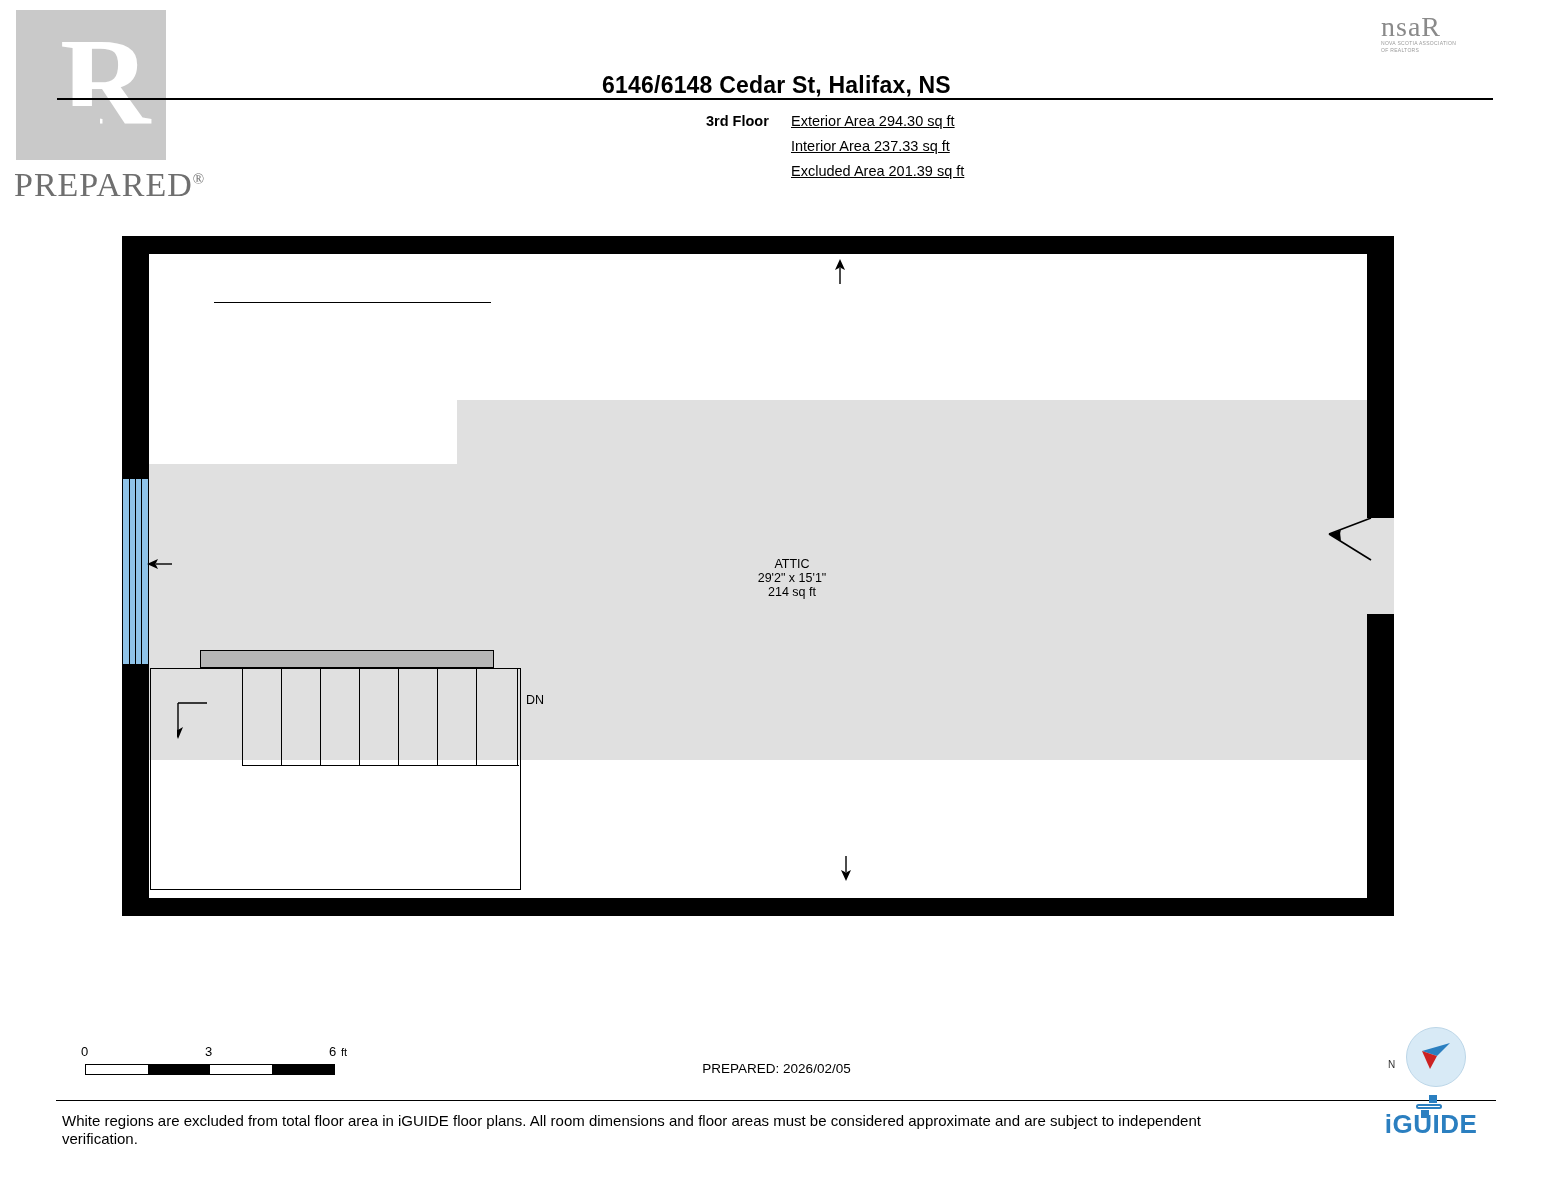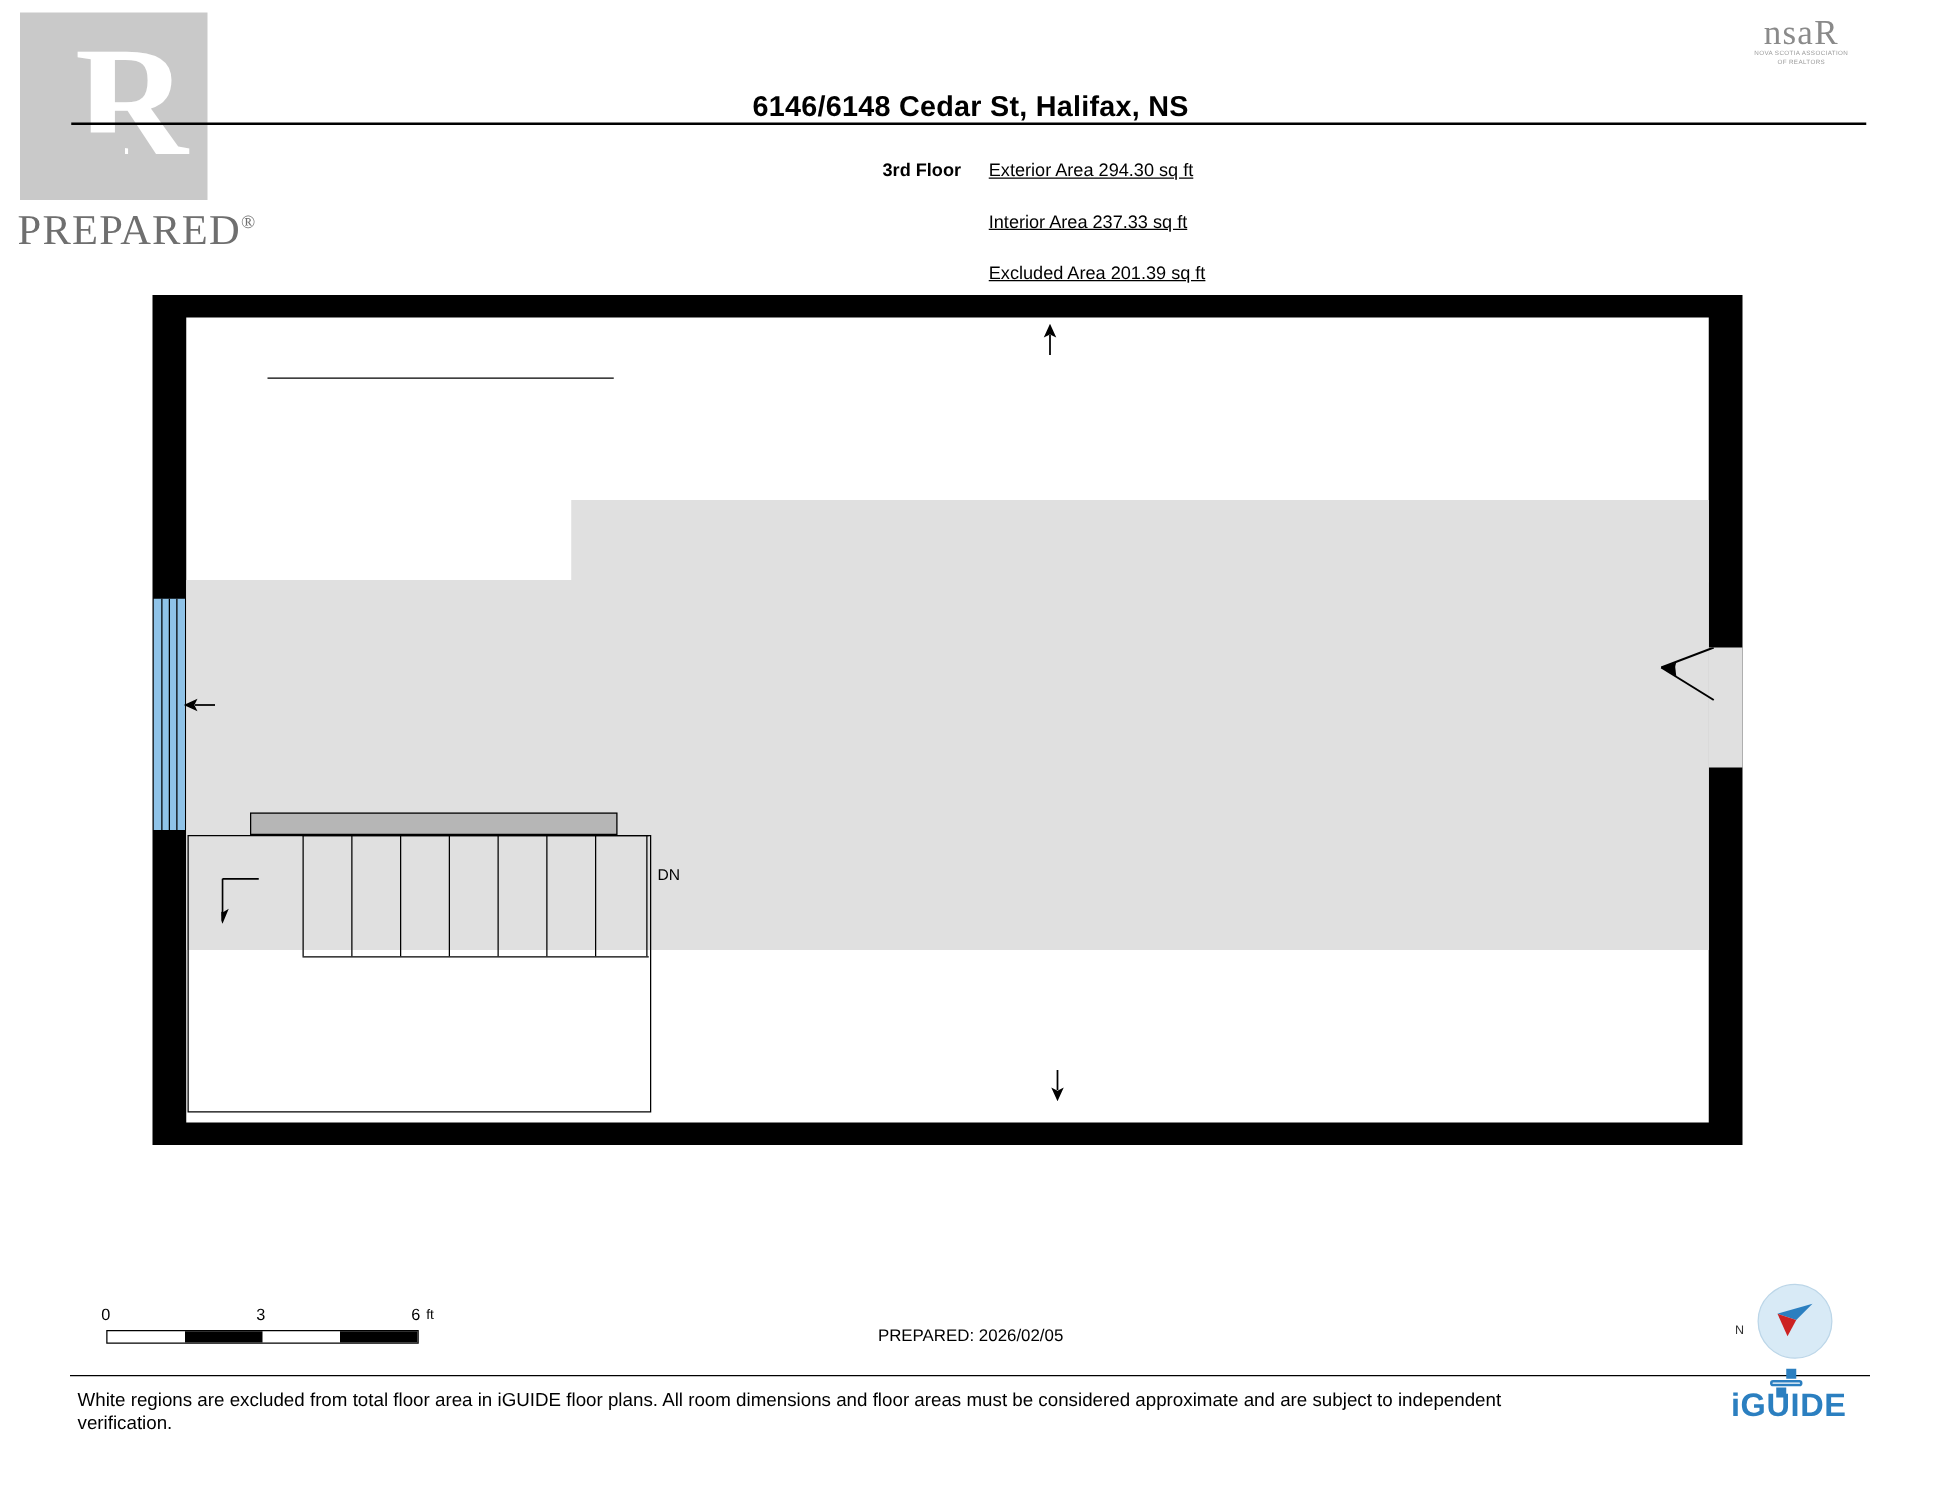--- a/index.html
+++ b/index.html
@@ -63,21 +63,21 @@
     font-size: 15px;
     vertical-align: super;
   }
 
   
   #nsar-logo {
     position: absolute;
     right: 52px;
     top: 14px;
     width: 120px;
-    text-align: center;
+    text-align: left;
     color: #7a7a7a;
   }
   #nsar-logo .ns-main {
     font-size: 28px;
     font-family: "Liberation Serif", serif;
     letter-spacing: 1px;
     line-height: 26px;
     color: #8a8a8a;
   }
   #nsar-logo .ns-sub {
@@ -106,21 +106,21 @@
     height: 2px;
     background: #000000;
   }
   #floor-info {
     position: absolute;
     left: 706px;
     top: 109px;
     font-size: 14.5px;
     line-height: 25px;
   }
-  #floor-info .fi-row { display: flex; margin-top: 16px; }
+  #floor-info .fi-row { display: flex; }
   #floor-info .fi-label {
     width: 85px;
     font-weight: bold;
   }
   #floor-info .fi-val { white-space: pre; text-decoration: underline; }
 
   
   #plan {
     position: absolute;
     left: 122px;
@@ -483,20 +483,25 @@
   </div>
   <div class="dir-arrow" style="left:1205px; top:282px;">
     <svg width="50" height="56" viewBox="0 0 50 56">
       <path d="M2 16 L44 0" stroke="#000" stroke-width="1.6" fill="none"></path>
       <path d="M2 16 L44 42" stroke="#000" stroke-width="1.6" fill="none"></path>
       <path d="M2 16 L14 12 L12 19 Z" fill="#000"></path>
       <path d="M2 16 L13 14 L14 23 Z" fill="#000"></path>
     </svg>
   </div>
 
+  <div id="attic-label">
+    <div>ATTIC</div>
+    <div>29'2" x 15'1"</div>
+    <div>214 sq ft</div>
+  </div>
 
   <div id="stairs">
     <div class="st-grey"></div>
     <div class="st-cap"></div>
     <div class="st-body"></div>
     <div class="st-runtop"></div>
     <div class="st-runbottom"></div>
     <div class="st-step" style="left:92px; top:18px;"></div>
     <div class="st-step" style="left:131px; top:18px;"></div>
     <div class="st-step" style="left:170px; top:18px;"></div>

